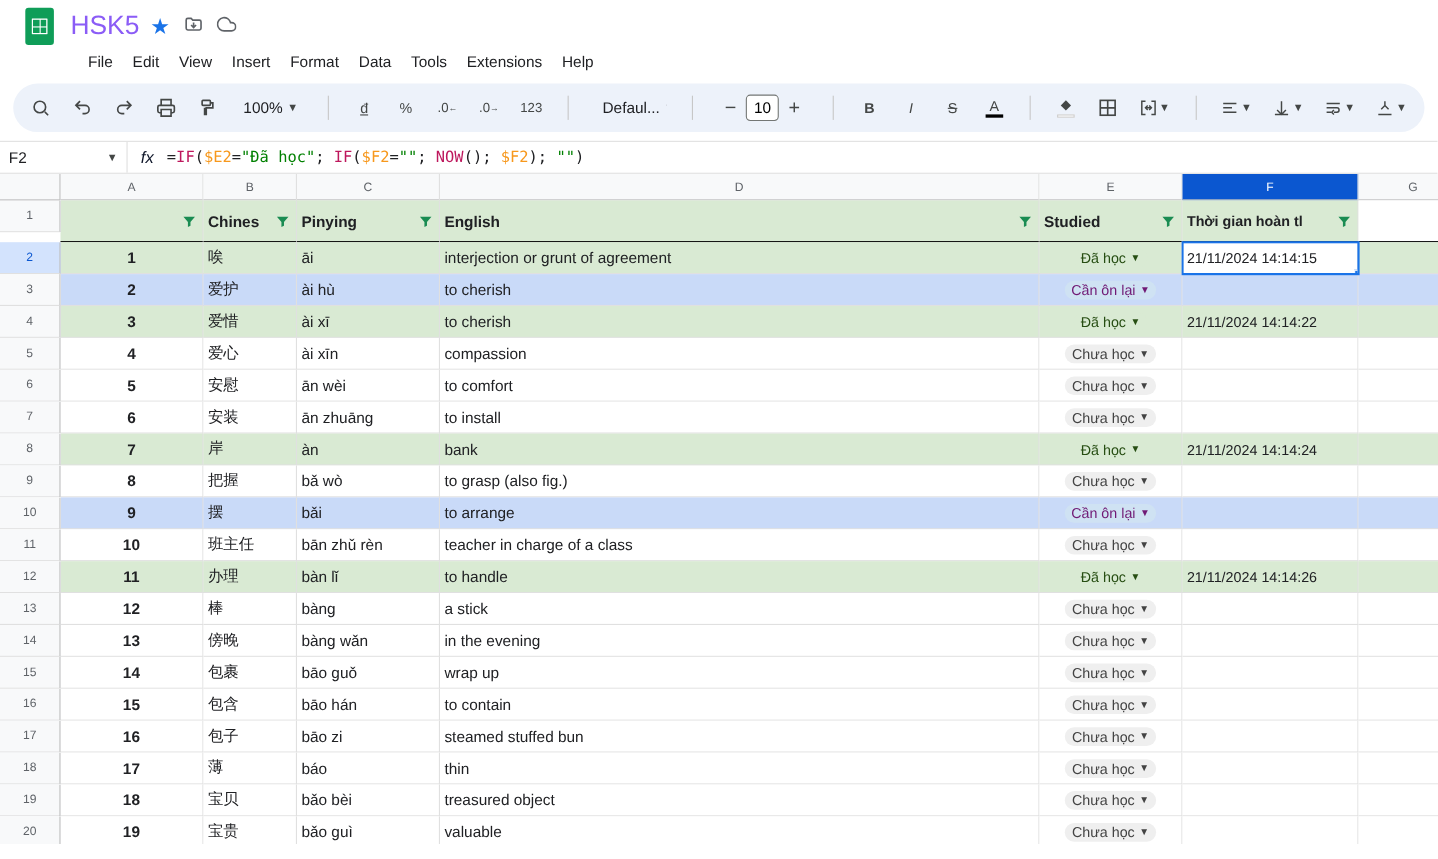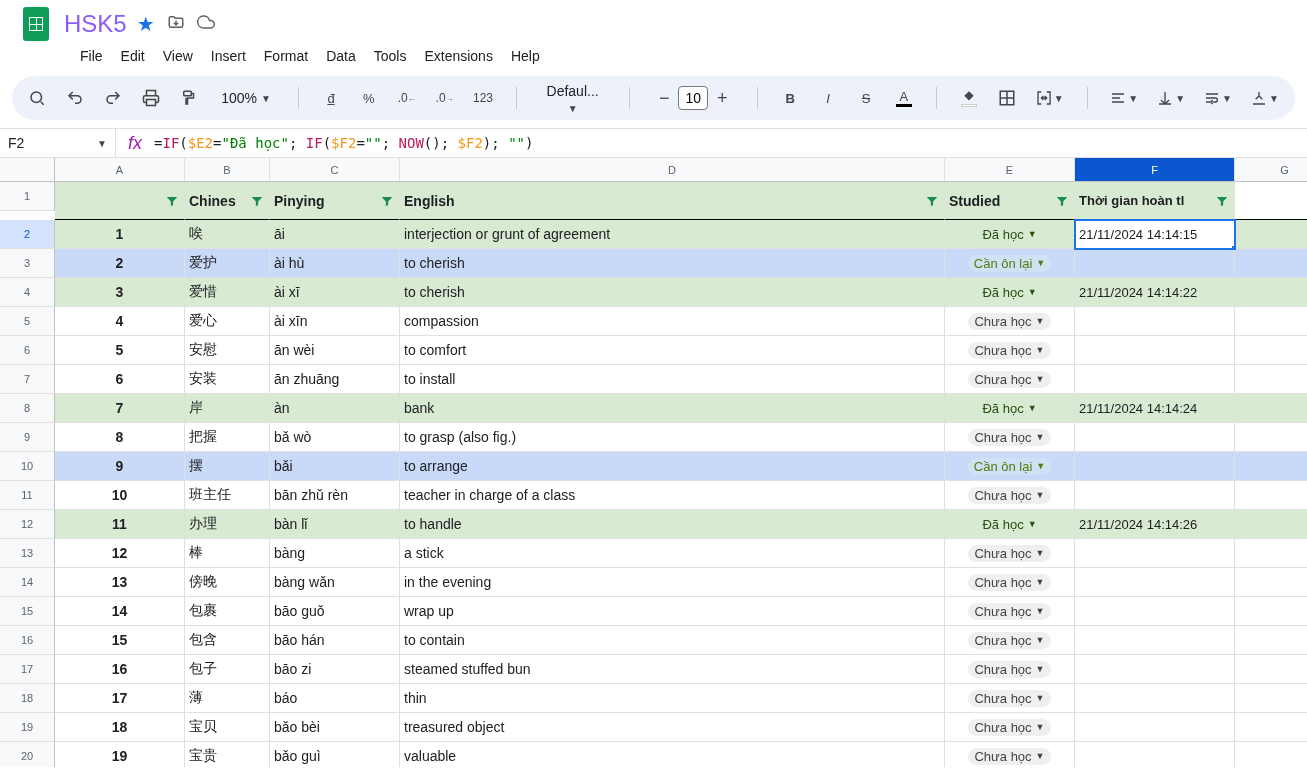--- a/index.html
+++ b/index.html
@@ -12,28 +12,28 @@
 .doc-title { font-size:24px; color:#8b5cf6; margin-right:10px; }
 .title-icons { display:flex; gap:12px; align-items:center; }
 .title-icons span { color:#5f6368; cursor:pointer; font-size:18px; }
 .star { color:#1a73e8 !important; font-size:20px !important; }
 .menubar { display:flex; gap:2px; padding:4px 56px 8px 72px; font-size:14px; }
 .menubar div { padding:4px 8px; cursor:pointer; border-radius:4px; }
 .toolbar { display:flex; align-items:center; gap:19px; padding:6px 16px; background:#edf2fa; border-radius:24px; margin:0 12px 8px 12px; height:44px; }
 .tb-btn { width:28px; height:28px; display:flex; align-items:center; justify-content:center; cursor:pointer; border-radius:4px; color:#444746; }
 .tb-sep { width:1px; height:22px; background:#c7c7c7; margin:0 4px; }
 .tb-zoom { display:flex; align-items:center; gap:4px; padding:0 4px; cursor:pointer; font-size:14px; }
-.tb-font { display:flex; align-items:center; gap:4px; padding:0 8px; cursor:pointer; font-size:14px; width:90px; overflow:hidden;flex-direction:column; }
+.tb-font { display:flex; align-items:center; gap:4px; padding:0 8px; cursor:pointer; font-size:14px; width:90px; overflow:hidden; }
 .tb-size { display:flex; align-items:center; gap:2px; }
 .tb-size-input { width:30px; height:24px; text-align:center; border:1px solid #747775; border-radius:4px; font-size:14px; background:#fff; }
 .tb-pm { width:24px; height:24px; display:flex; align-items:center; justify-content:center; cursor:pointer; font-size:18px; color:#444746; }
 .caret { font-size:10px; color:#444746; }
 .fx-bar { display:flex; align-items:center; border-top:1px solid #e0e0e0; border-bottom:1px solid #e0e0e0; height:30px; }
 .name-box { width:116px; padding:0 8px; border-right:1px solid #e0e0e0; height:100%; display:flex; align-items:center; font-size:14px; justify-content:space-between; }
-.fx-label { font-style:italic; color:#a21caf; padding:0 12px; font-size:18px; }
+.fx-label { font-style:italic; color:#0f172a; padding:0 12px; font-size:15px; }
 .fx-input { flex:1; font-size:14px; font-family:'Consolas',monospace; }
 .fx-input .kw { color:#be185d; }
 .fx-input .ref { color:#f7981d; }
 .fx-input .str { color:#008000; }
 .grid-wrap { display:flex; height:calc(100vh - 172px); overflow:auto; }
 .corner { width:55px; height:24px; background:#f8f9fa; border-right:1px solid #c0c0c0; border-bottom:1px solid #c0c0c0; position:sticky; top:0; left:0; z-index:3; }
 .col-h { height:24px; background:#f8f9fa; border-right:1px solid #e0e0e0; border-bottom:1px solid #c0c0c0; display:flex; align-items:center; justify-content:center; font-size:11px; color:#5f6368; }
 .col-h.sel { background:#0b57d0; color:#fff; }
 .row-h { width:55px; background:#f8f9fa; border-right:1px solid #c0c0c0; border-bottom:1px solid #e0e0e0; display:flex; align-items:center; justify-content:center; font-size:11px; color:#5f6368; position:sticky; left:0; z-index:1; }
 .row-h.sel { background:#d3e3fd; color:#0b57d0; }
@@ -42,21 +42,21 @@
 .hdr-row .cell { background:#d9ead3; font-weight:bold; height:38px; border-bottom:1px solid #000; }
 .hdr-row .cell.colA { background:#f8f9fa; font-weight:normal; }
 .cell.colA { justify-content:center; font-weight:bold; }
 .row-green .cell { background:#d9ead3; }
 .row-blue .cell { background:#c9daf8; }
 .cell.selected { outline:2px solid #1a73e8; outline-offset:-1px; z-index:1; position:relative; background:#fff !important; }
 .filter-icon { margin-left:auto; width:16px; height:16px; display:flex; align-items:center; justify-content:center; }
 .filter-icon svg { width:14px; height:14px; }
 .chip { display:inline-flex; align-items:center; gap:4px; padding:1px 6px; border-radius:10px; font-size:13px; margin:0 auto; }
 .chip.green { background:#d9ead3; color:#274e13; }
-.chip.blue { background:#cfe2f3; color:#4d7c0f; }
+.chip.blue { background:#cfe2f3; color:#701a75; }
 .chip.gray { background:#efefef; color:#434343; }
 .chip-caret { font-size:9px; }
 .cell.colE { justify-content:center; }
 .cell.colF { font-size:13px; }
 .colA{width:130px}.colB{width:85px}.colC{width:130px}.colD{width:545px}.colE{width:130px}.colF{width:160px}.colG{width:100px}
 .sel-handle { position:absolute; width:6px; height:6px; background:#1a73e8; border:1px solid #fff; bottom:-3px; right:-3px; }
 </style>
 </head>
 <body>
 

